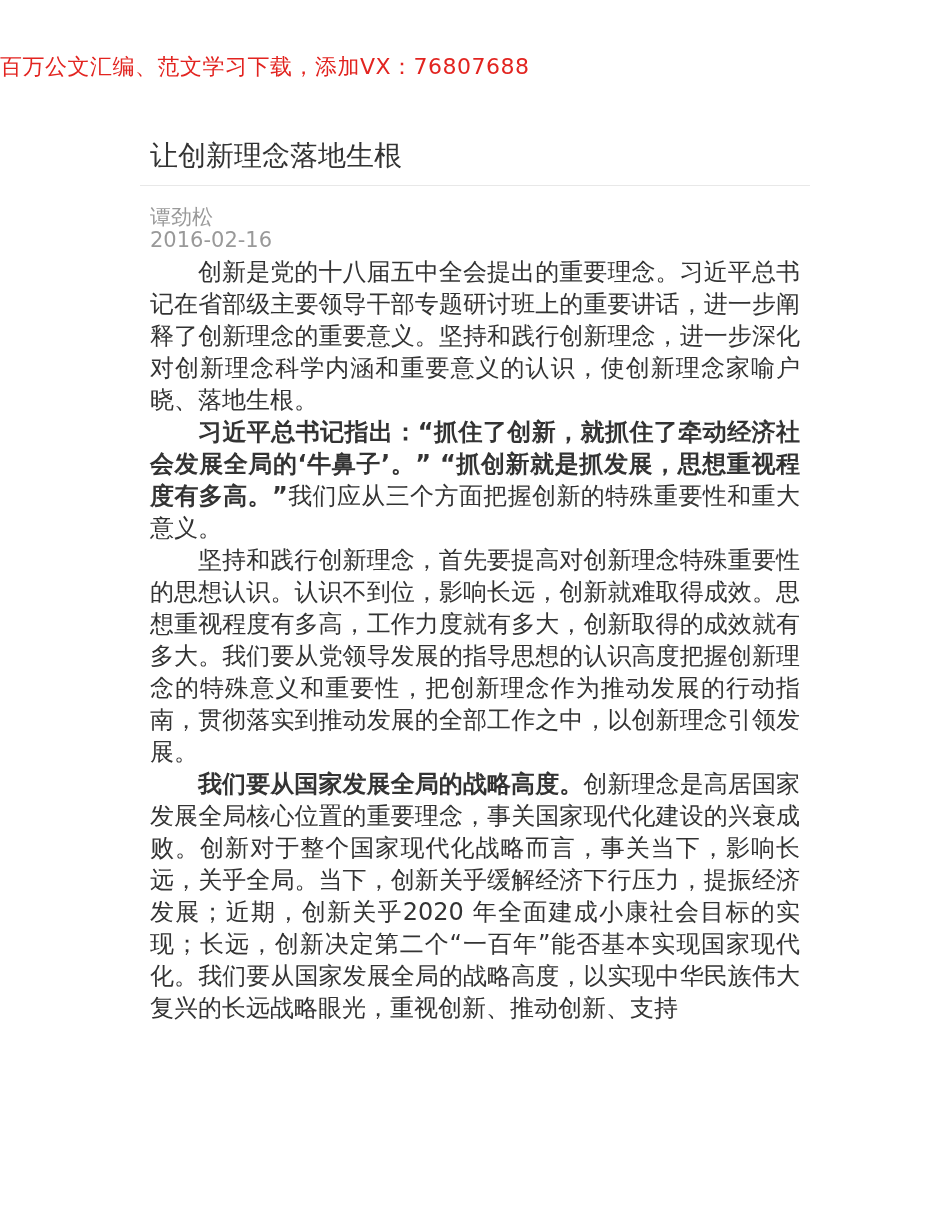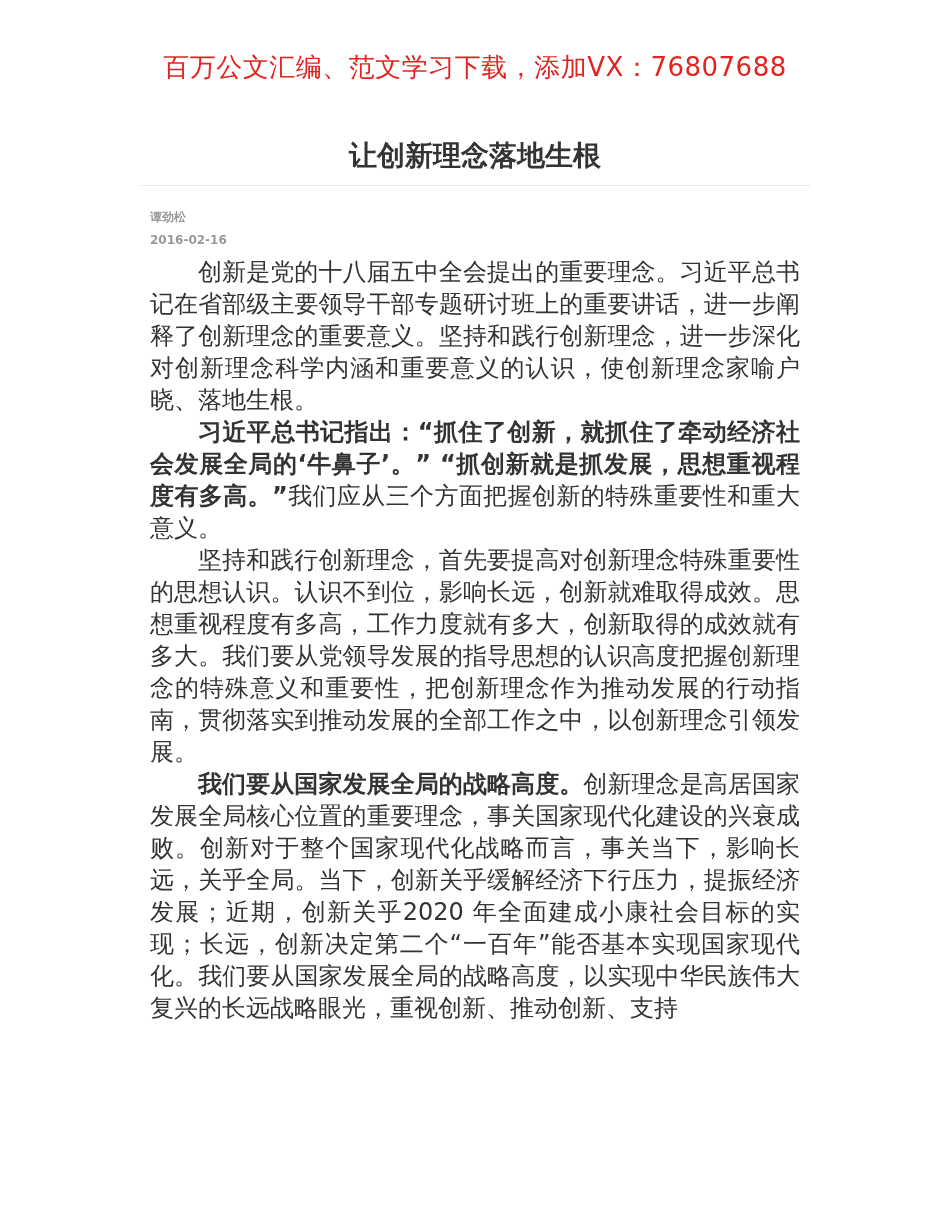--- a/index.html
+++ b/index.html
@@ -8,51 +8,49 @@
   }
   body {
     width: 950px;
     min-height: 1230px;
     background: #ffffff;
     font-family: "DejaVu Sans", "Liberation Sans", sans-serif;
     -webkit-font-smoothing: antialiased;
   }
   .notice {
     padding-top: 55px;
-    text-align: center;
-    font-size: 26px;
+    text-align: left;
+    font-size: 22px;
     line-height: 24px;
     color: #e22420;
     letter-spacing: 0.5px;
   }
   .article {
     width: 670px;
     margin: 0 auto;
   }
   .article h1 {
     margin: 60px 0 0 0;
     padding: 0 10px;
     font-size: 28px;
     line-height: 34px;
-    font-weight: 700;
+    font-weight: 400;
     color: #333333;
-    text-align: center;
   }
   .divider {
     border: none;
     border-top: 1px solid #e8e8e8;
     margin: 12px 0 0 0;
     height: 0;
   }
   .meta {
     padding: 0 10px;
-    font-size: 12px;
+    font-size: 21px;
     line-height: 23px;
     color: #999999;
-    font-weight: bold;
   }
   .meta.author {
     margin-top: 20px;
   }
   .body-text {
     margin-top: 4px;
     padding: 0 10px;
   }
   .para {
     margin: 0;

